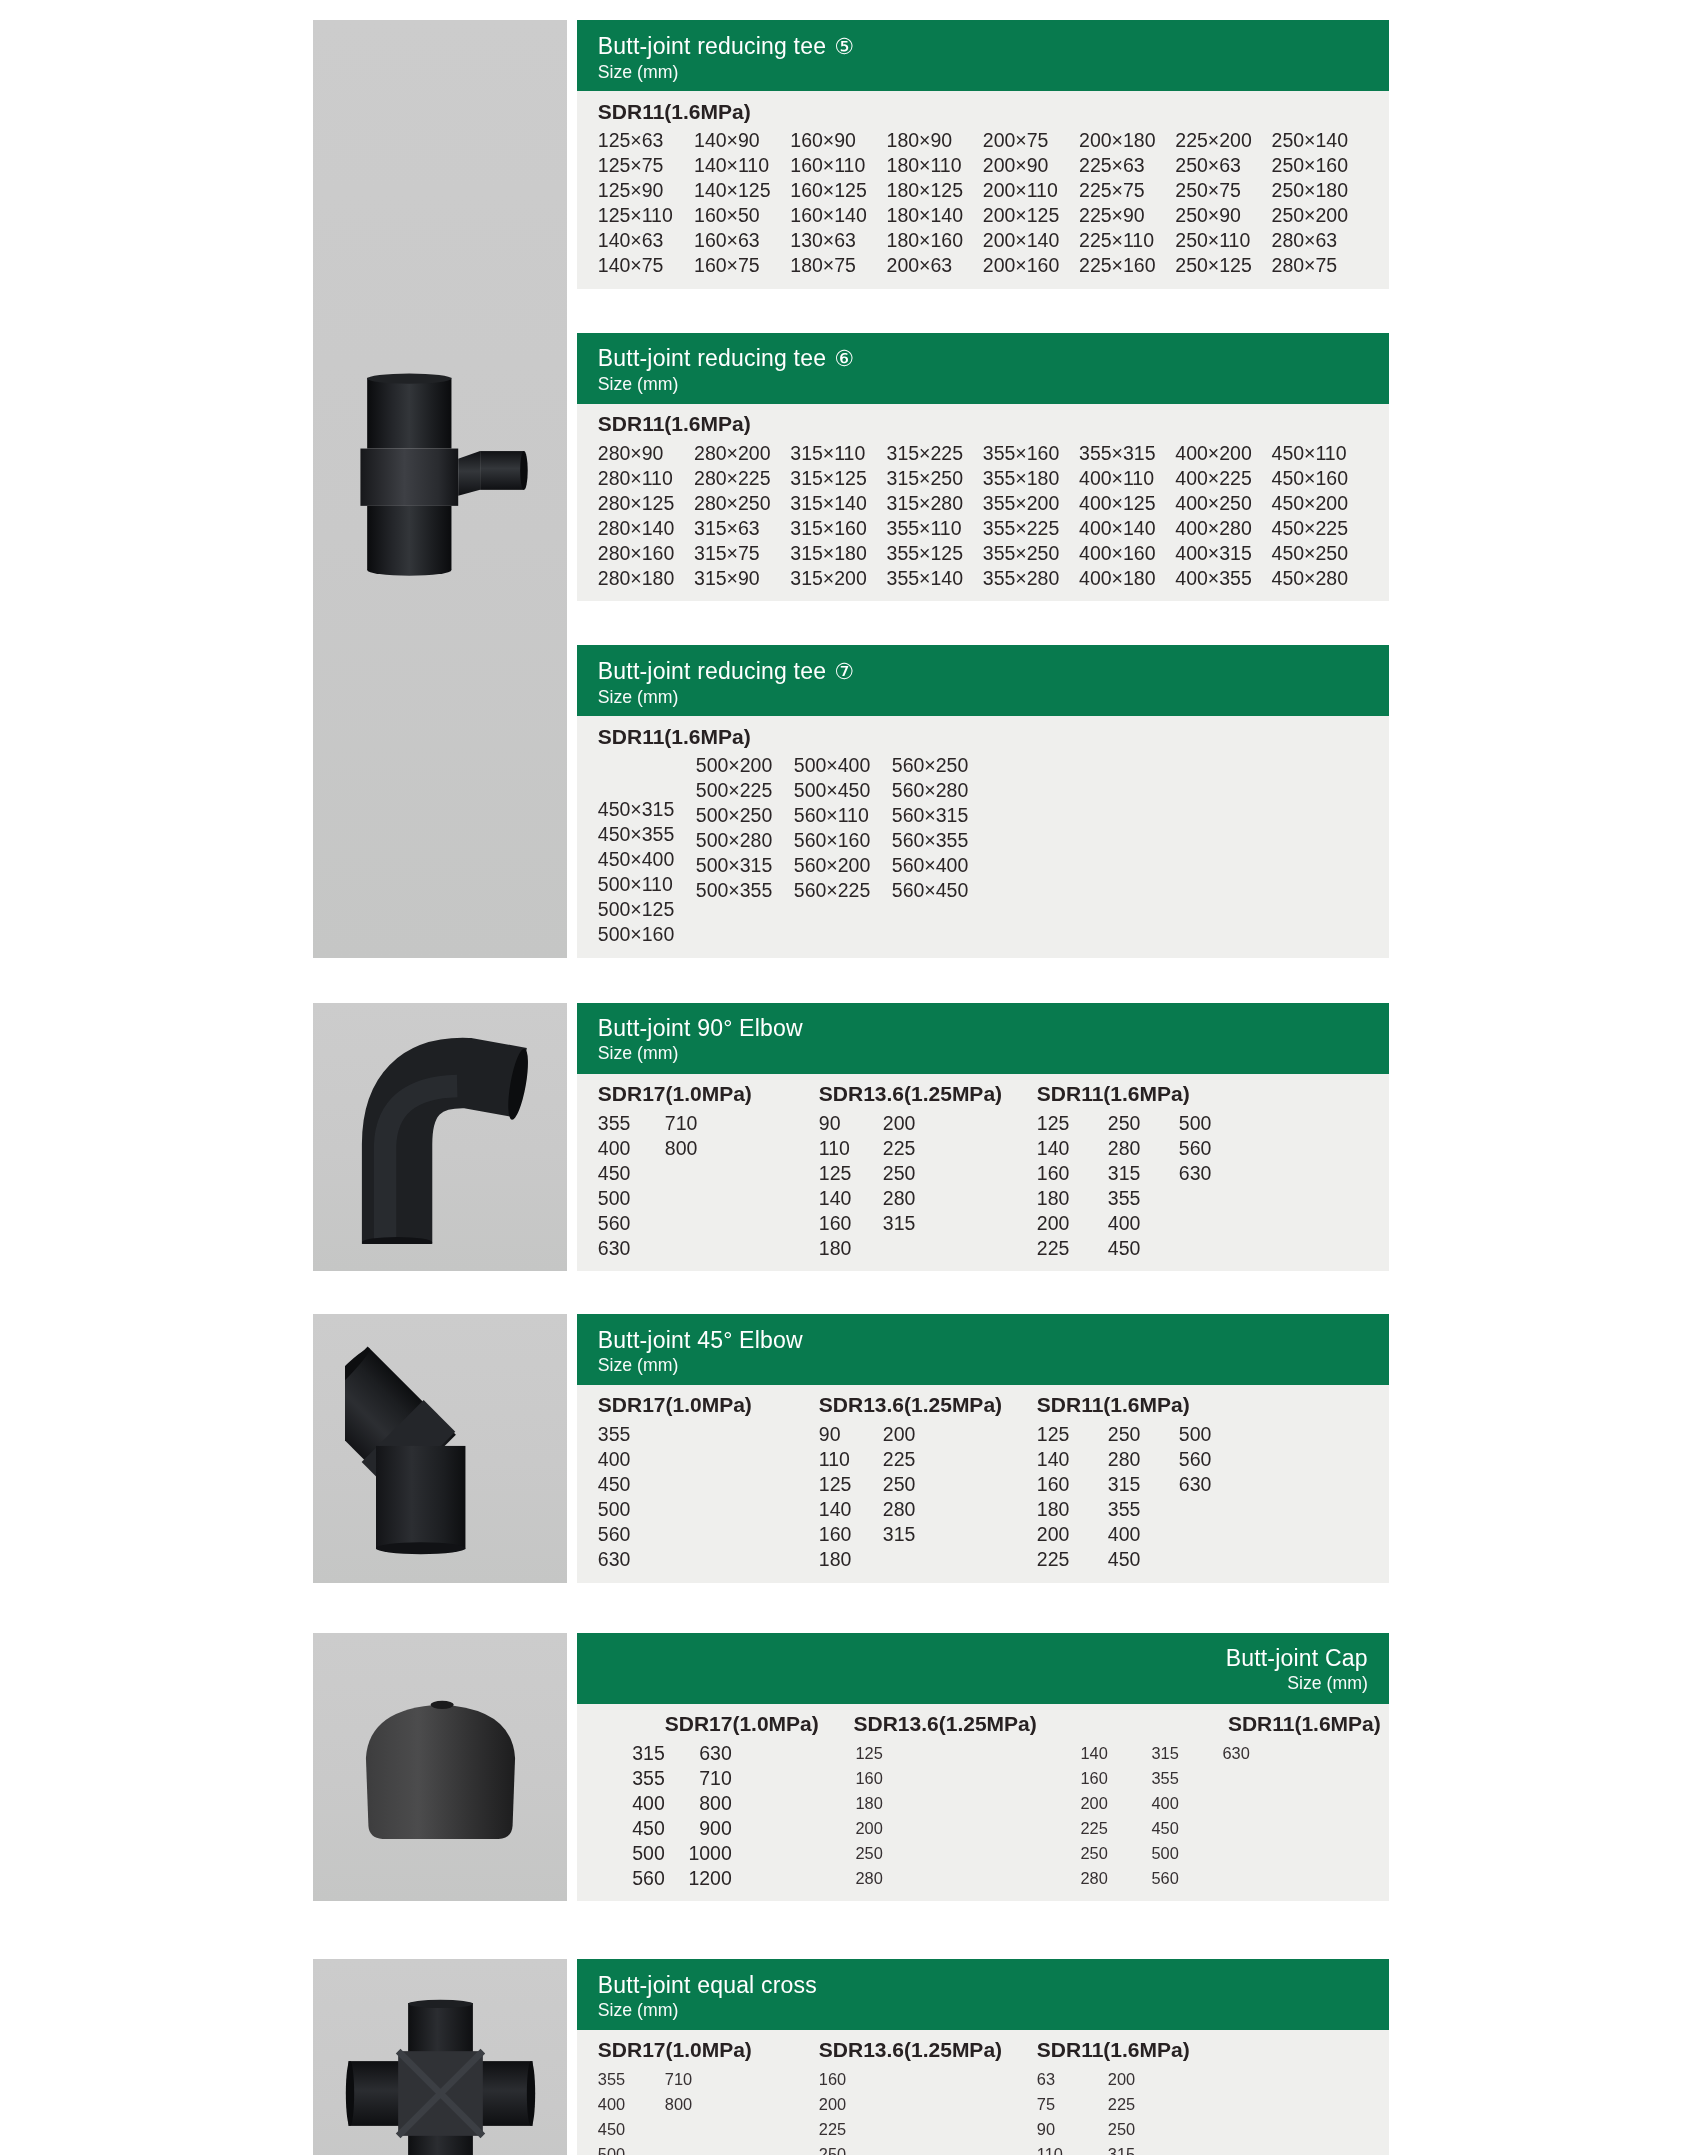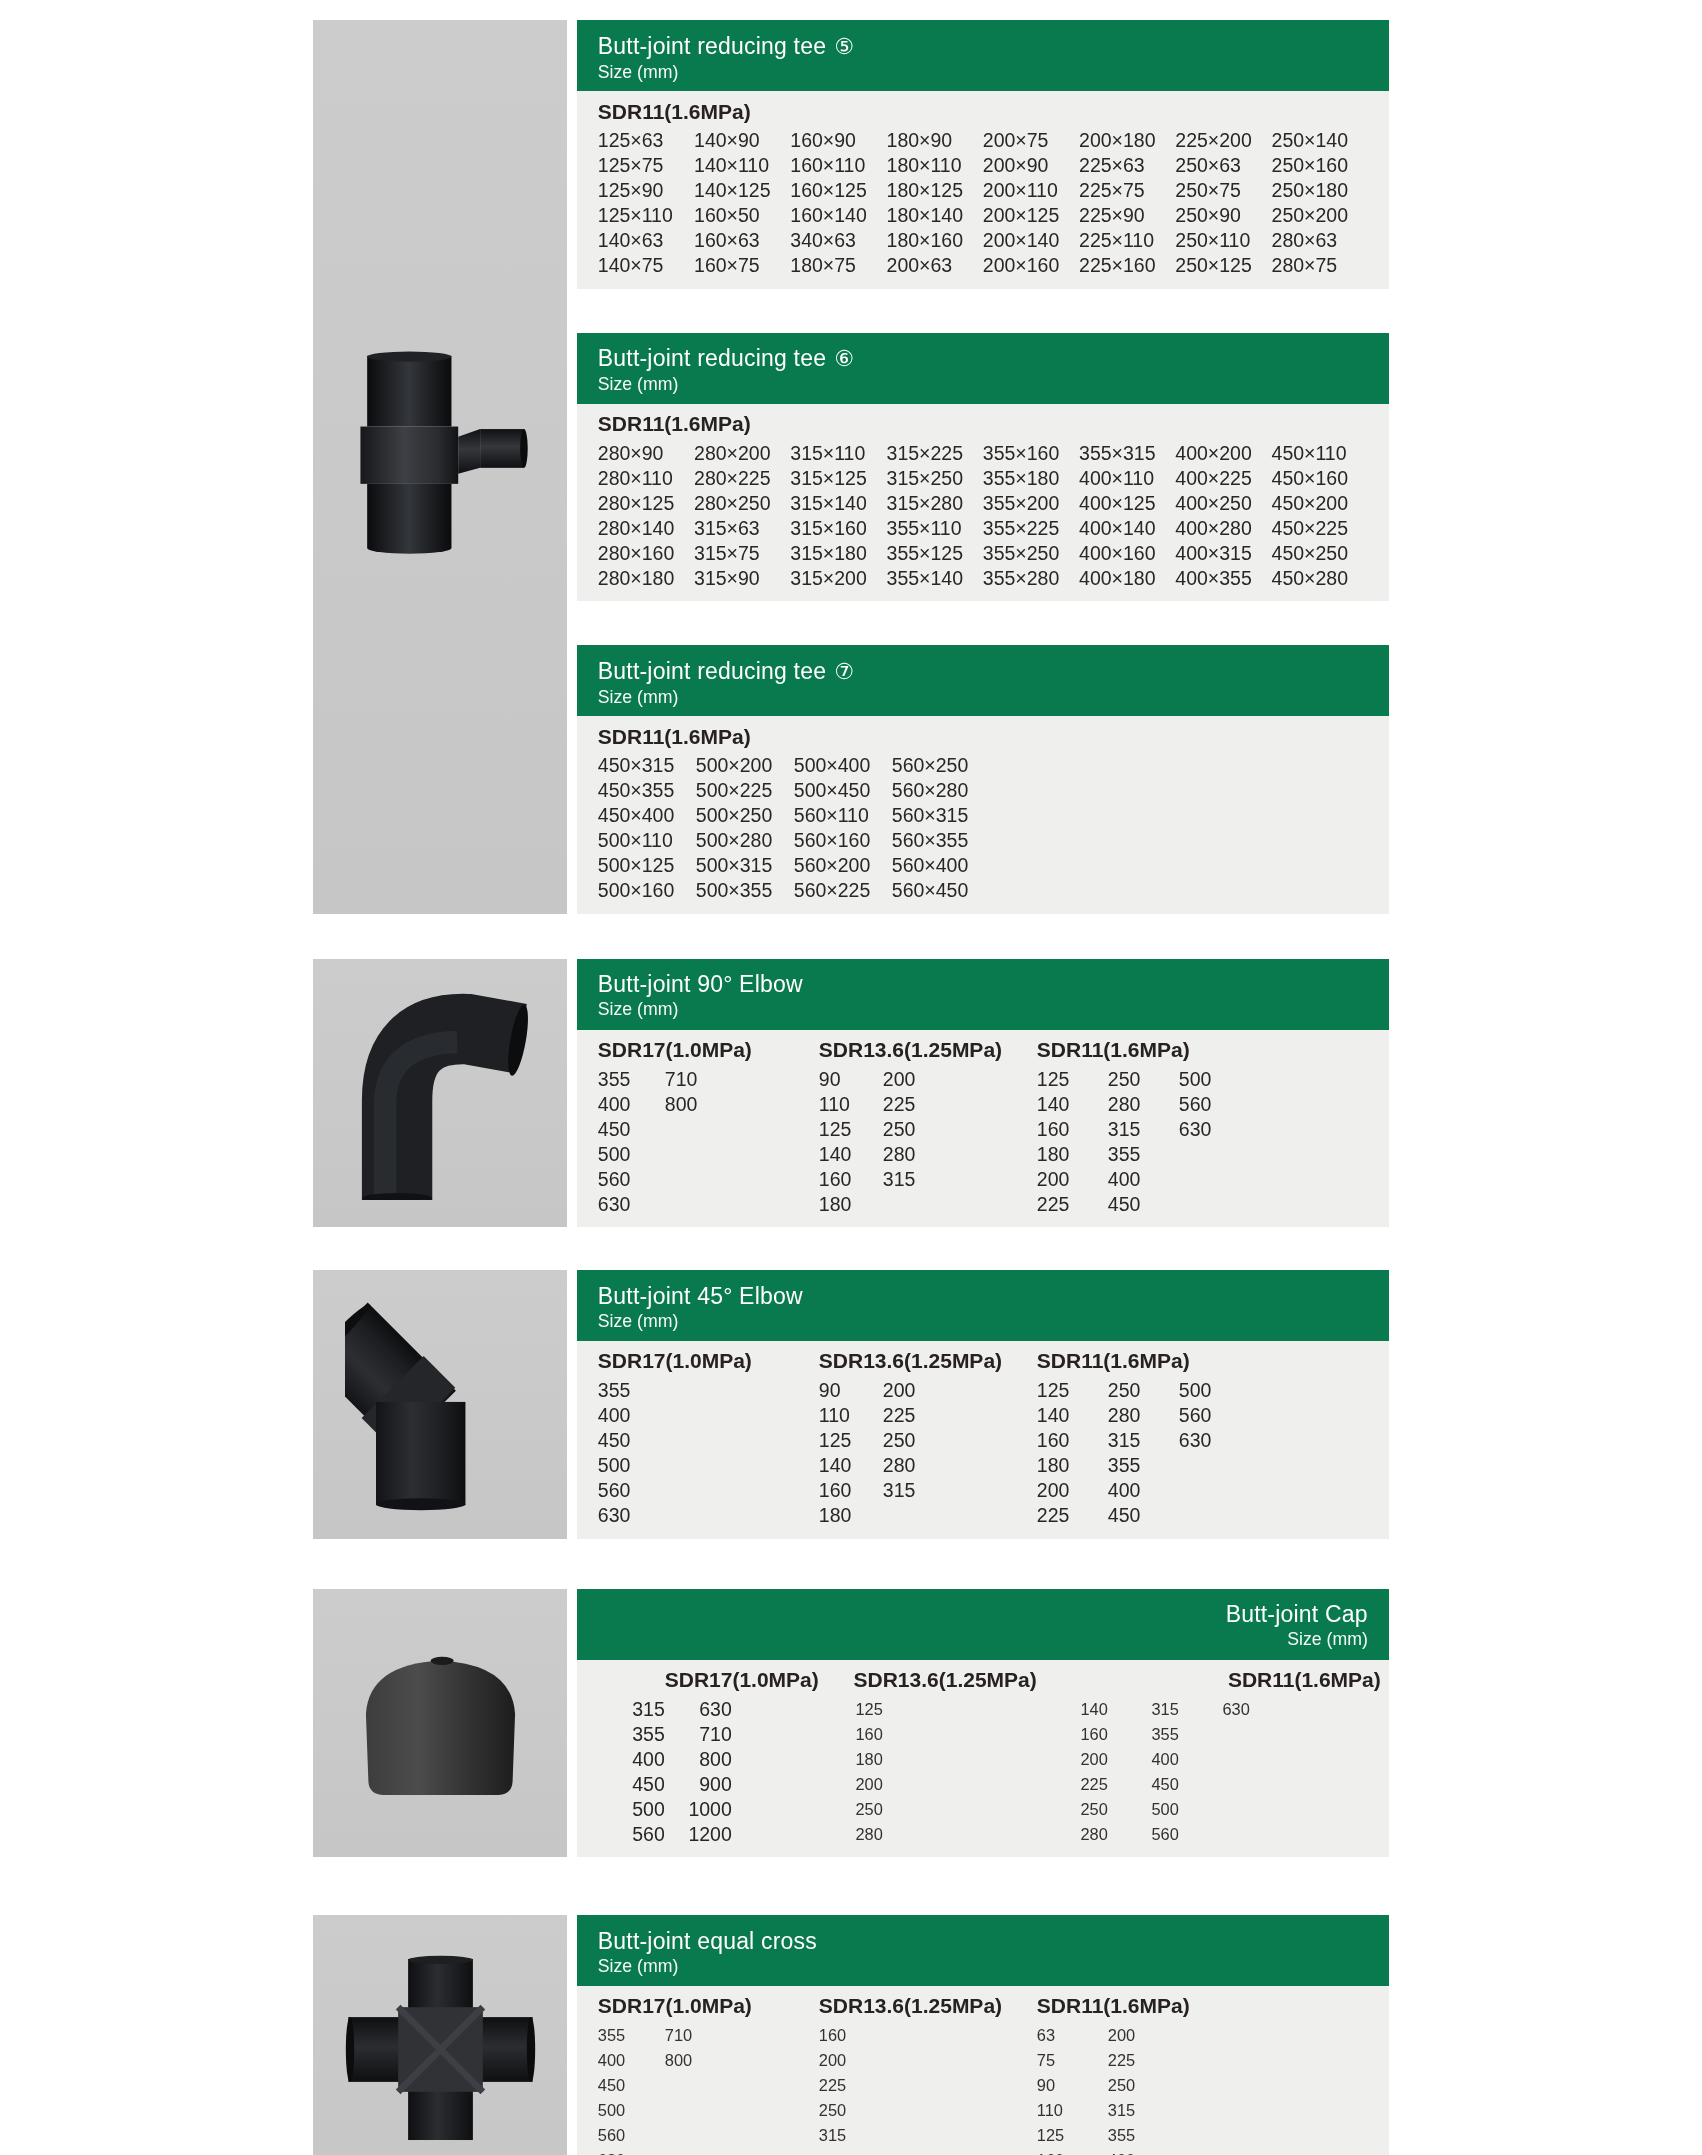--- a/index.html
+++ b/index.html
@@ -122,21 +122,21 @@
                     <div class="v">140×125</div>
                     <div class="v">160×50</div>
                     <div class="v">160×63</div>
                     <div class="v">160×75</div>
                   </div>
                   <div class="col" style="width: 98px;">
                     <div class="v">160×90</div>
                     <div class="v">160×110</div>
                     <div class="v">160×125</div>
                     <div class="v">160×140</div>
-                    <div class="v">340×63</div>
+                    <div class="v">130×63</div>
                     <div class="v">180×75</div>
                   </div>
                   <div class="col" style="width: 98px;">
                     <div class="v">180×90</div>
                     <div class="v">180×110</div>
                     <div class="v">180×125</div>
                     <div class="v">180×140</div>
                     <div class="v">180×160</div>
                     <div class="v">200×63</div>
                   </div>
@@ -259,21 +259,21 @@
         <article class="table">
           <header class="thead">
             <div class="title-line"><span class="title">Butt-joint reducing tee</span><span class="badge">⑦</span></div>
             <div class="size-label">Size (mm)</div>
           </header>
           <div class="tbody">
             <div class="specs">
               <div class="spec" style="width: 770px;">
                 <div class="sdr-line"><span class="sdr">SDR11</span><span class="mpa">(1.6MPa)</span></div>
                 <div class="cols">
-                  <div class="col" style="width: 98px;">
+                  <div class="col" style="width: 98px; margin-top: 44px;">
                     <div class="v">450×315</div>
                     <div class="v">450×355</div>
                     <div class="v">450×400</div>
                     <div class="v">500×110</div>
                     <div class="v">500×125</div>
                     <div class="v">500×160</div>
                   </div>
                   <div class="col" style="width: 98px;">
                     <div class="v">500×200</div>
                     <div class="v">500×225</div>

